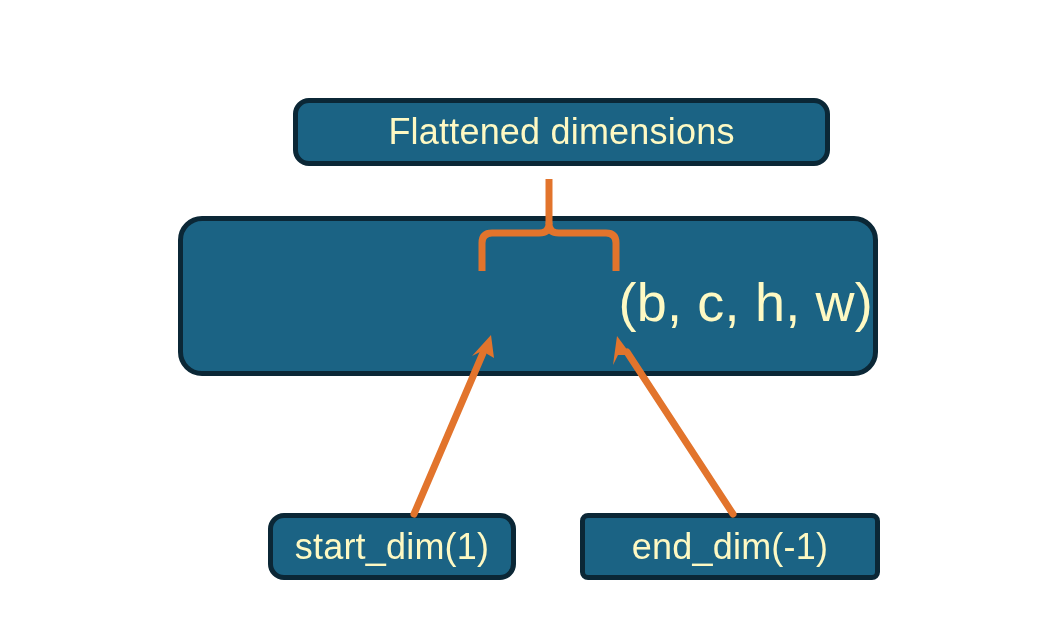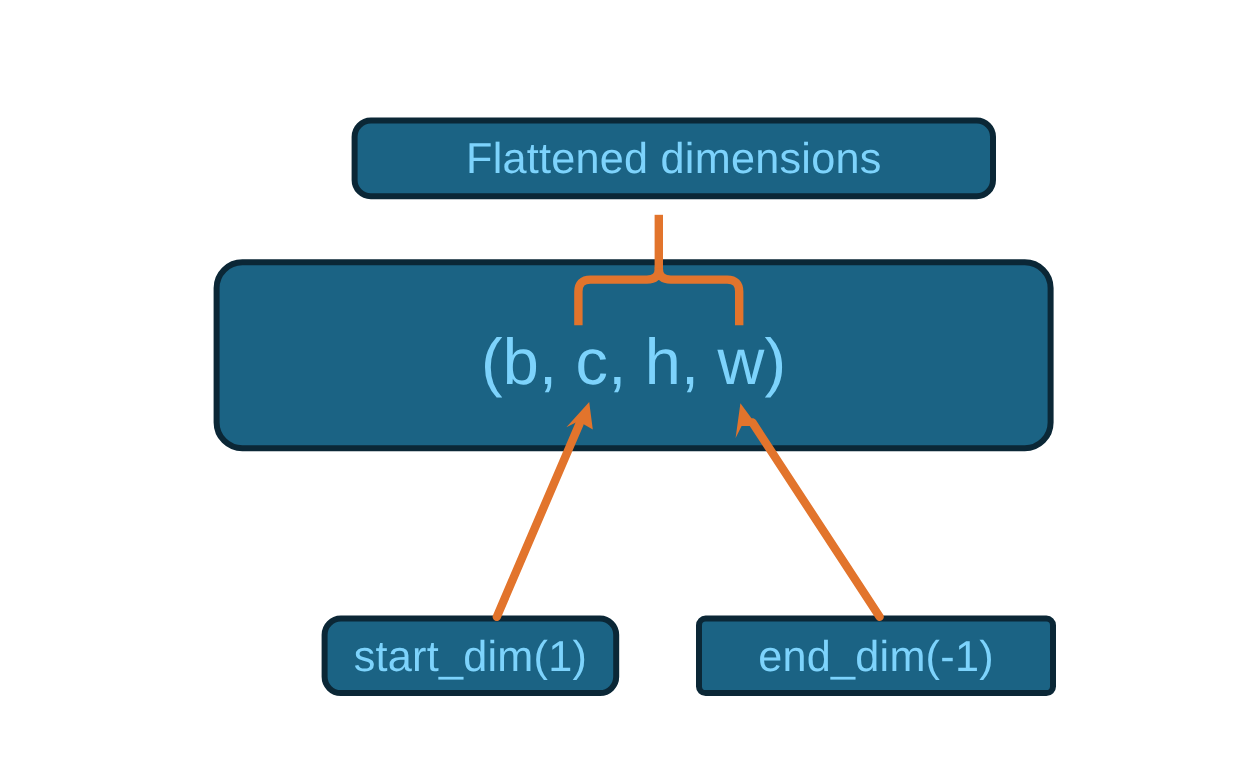--- a/index.html
+++ b/index.html
@@ -17,21 +17,21 @@
   }
   .node-box {
     position: absolute;
     box-sizing: border-box;
     background: #1b6384;
     border: 5px solid #0b2736;
     border-radius: 18px;
     display: flex;
     align-items: center;
     justify-content: center;
-    color: #7dd3fc;
+    color: #fef9c3;
     font-family: "Liberation Sans", sans-serif;
     font-weight: 400;
     letter-spacing: 0.2px;
     white-space: nowrap;
     user-select: none;
   }
   
   #box-flattened {
     left: 293px;
     top: 98px;
@@ -41,20 +41,21 @@
     border-radius: 16px;
   }
   
   #box-shape {
     left: 178px;
     top: 216px;
     width: 700px;
     height: 160px;
     font-size: 54px;
     border-radius: 24px;
+    justify-content: flex-end;
   }
   #box-shape .shape-text {
     position: relative;
     top: 6px;
   }
   
   #box-start-dim {
     left: 268px;
     top: 513px;
     width: 248px;

